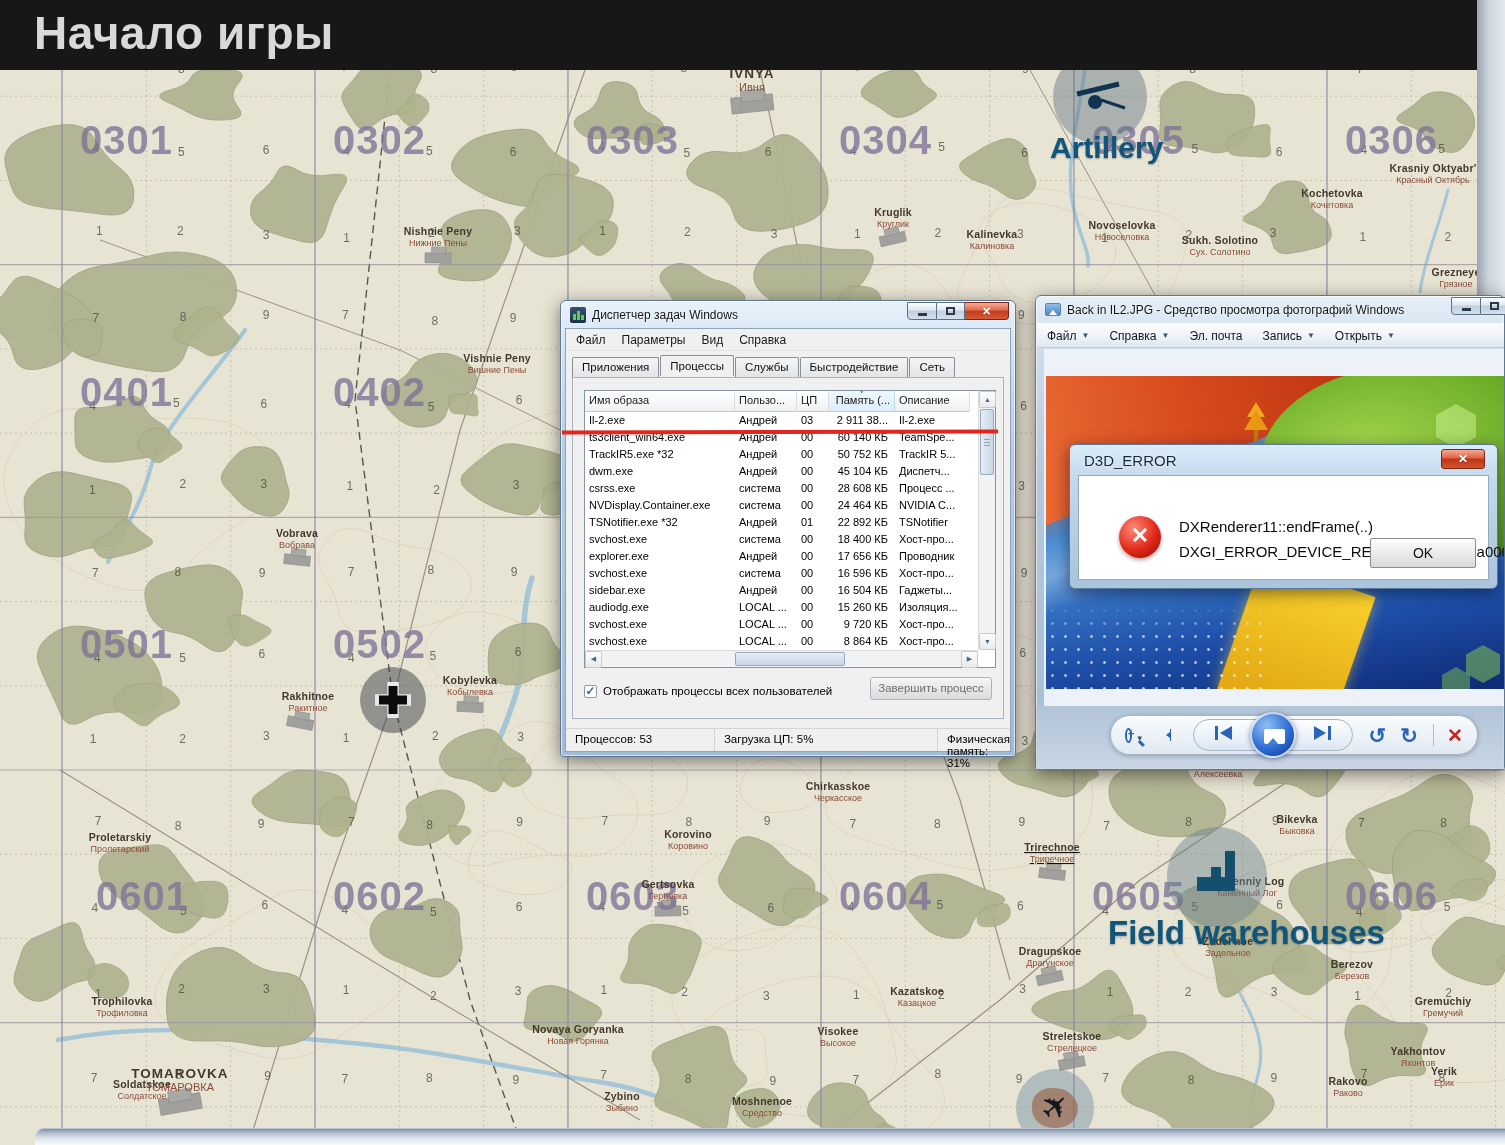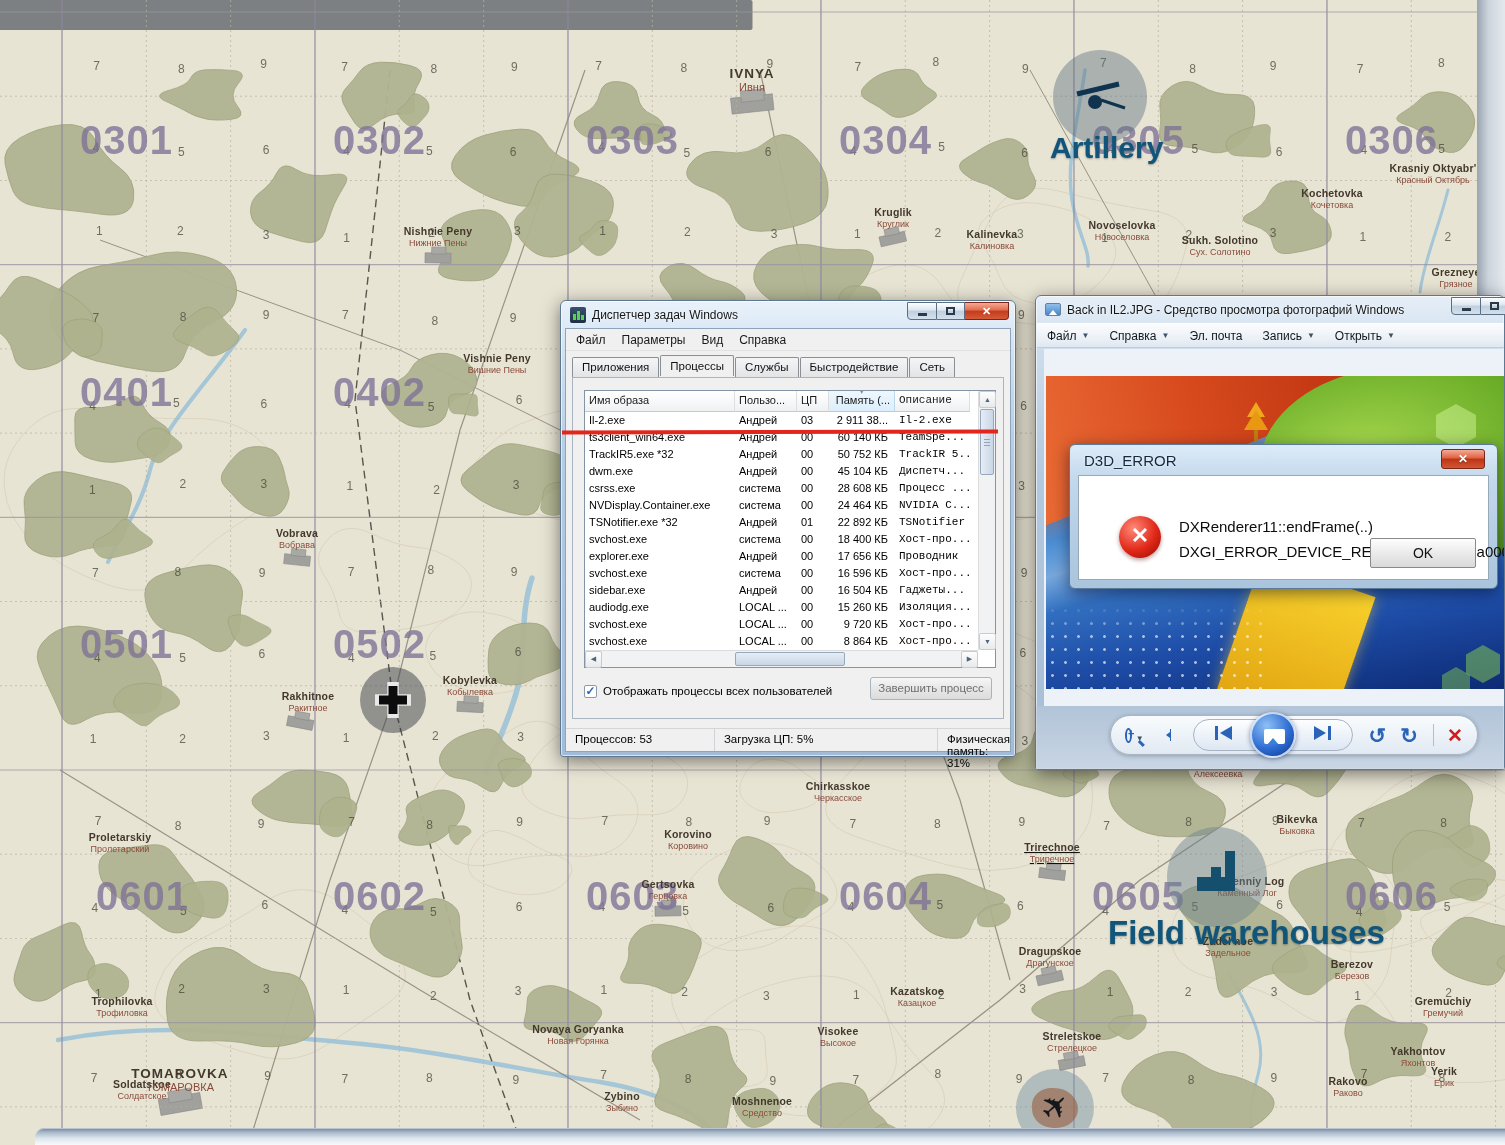--- a/index.html
+++ b/index.html
@@ -74,21 +74,21 @@
     background:linear-gradient(180deg,#f4f5f6,#e2e4e6);color:#111;}
   .tm-tab.active{background:#f0f0f0;top:0;padding-top:4px;z-index:2;}
   #tm-page{position:absolute;left:6px;top:48px;right:6px;height:342px;border:1px solid #a8b4c0;background:#f0f0f0;}
   #tm-table{position:absolute;left:11px;top:12px;width:412px;height:278px;border:1px solid #8494a4;background:#fff;}
   #tm-header{display:flex;height:21px;}
   .tm-h{position:relative;font-size:11px;color:#1a1a1a;padding:3px 4px 0 4px;
     background:linear-gradient(180deg,#ffffff,#f6f7f9 60%,#eef0f2);
     border-right:1px solid #dedede;border-bottom:1px solid #c8c8c8;overflow:hidden;white-space:nowrap;}
   .tm-h.sorted{background:linear-gradient(180deg,#eef7fe,#dceefb);border-right-color:#bcd8ec;}
   .tm-h .sort{position:absolute;left:45%;top:-3px;font-size:7px;color:#7a92ac;}
-  .c0{width:150px;} .c1{width:62px;} .c2{width:32px;} .c3{width:66px;text-align:right;} .c4{width:75px;font-family:Liberation Mono, monospace;}
+  .c0{width:150px;} .c1{width:62px;} .c2{width:32px;} .c3{width:66px;text-align:right;} .c4{width:75px;}
   .tm-row{display:flex;height:17px;}
   .tm-c{font-size:11px;color:#000;padding:2px 4px 0 4px;white-space:nowrap;overflow:hidden;}
   .tm-c.c3{padding-right:7px;}
   #tm-vscroll{position:absolute;right:0;top:0;width:17px;bottom:17px;background:#f1f2f4;border-left:1px solid #dcdcdc;}
   #tm-hscroll{position:absolute;left:0;bottom:0;right:17px;height:17px;background:#f1f2f4;border-top:1px solid #dcdcdc;display:flex;align-items:center;}
   .sbtn{width:17px;height:17px;font-size:7px;color:#50667c;display:flex;align-items:center;justify-content:center;
     background:linear-gradient(180deg,#fdfdfd,#e8eaec);border:1px solid #c8ccd2;border-radius:2px;}
   .vthumb{position:absolute;left:1px;top:18px;width:14px;height:66px;border:1px solid #98a8bc;border-radius:2px;
     background:linear-gradient(90deg,#e6edf5,#c9d6e6);}
   .vthumb:after{content:"";position:absolute;left:3px;right:3px;top:29px;border-top:1px solid #8fa2b8;box-shadow:0 3px 0 #8fa2b8,0 6px 0 #8fa2b8;}
@@ -841,20 +841,23 @@
     <span class="cross-w"></span>
     <span class="cross-b"></span>
   </div>
   <div id="rakitnoye-label">Rakitnoye</div>
 
   <div class="mk-circle" style="left:1055px;top:1108px;width:78px;height:78px;background:rgba(122,148,166,.5);">
     <span id="airfield-patch"></span>
     <span id="airfield-plane">✈</span>
   </div>
 
+  <div id="top-bar">
+    <div class="t">Начало игры</div>
+  </div>
   <div id="right-strip"></div>
 
   <div id="tm" class="win">
     <div class="titlebar">
       <span id="tm-icon">
         <i style="left:3px;height:6px;"></i>
           <i style="left:7px;height:9px;"></i>
           <i style="left:11px;height:5px;"></i>
       </span>
       <span class="ttl">Диспетчер задач Windows</span>

